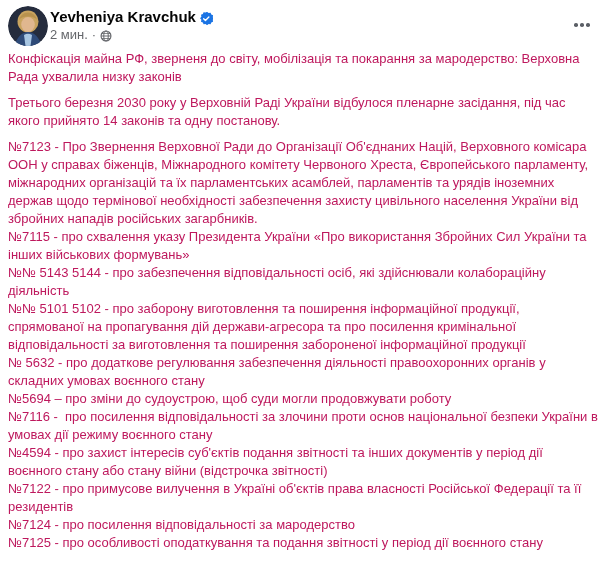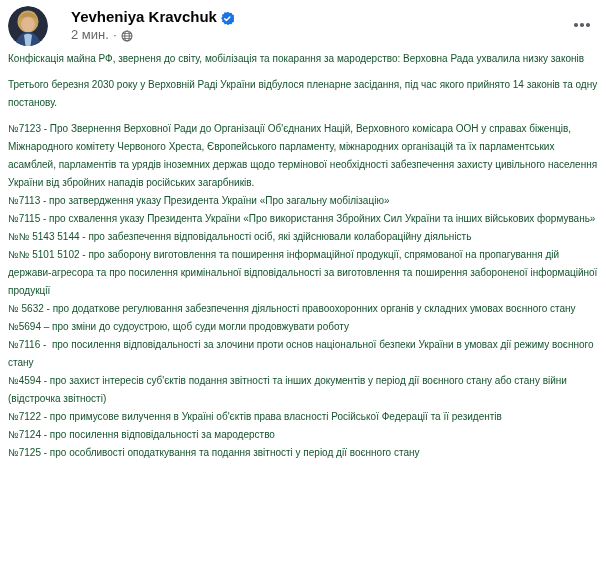--- a/index.html
+++ b/index.html
@@ -15,21 +15,21 @@
   
   .post-header {
     display: flex; align-items: flex-start;
     padding: 5px 8px 2px 8px; height: 48px;
   }
   .avatar-wrap {
     width: 40px; height: 40px; border-radius: 50%; overflow: hidden;
     flex: 0 0 40px; margin-top: 1px; cursor: pointer;
   }
   .avatar-wrap svg { display: block; }
-  .header-meta { margin-left: 23px; flex: 1 1 auto; min-width: 0; }
+  .header-meta { margin-left: 2px; flex: 1 1 auto; min-width: 0; }
   .name-row { display: flex; align-items: center; gap: 4px; margin-top: 3px; }
   .author-name {
     font-size: 15px; font-weight: 700; color: #050505;
     line-height: 17px; cursor: pointer; white-space: nowrap;
   }
   .verified-badge { width: 13px; height: 13px; display: inline-block; margin-top: 1px; }
   .sub-row {
     display: flex; align-items: flex-end; gap: 4px;
     font-size: 13px; color: #65676b; margin-top: 2px; line-height: 15px;
   }
@@ -41,21 +41,21 @@
     border-radius: 50%; cursor: pointer; margin-top: 4px;
   }
   .ellipsis-icon { display: flex; gap: 2.5px; }
   .ellipsis-icon i {
     width: 3.6px; height: 3.6px; border-radius: 50%; background: #5b5f66; display: block;
   }
 
   
   .post-content { padding: 2px 8px 0 8px; }
   .para {
-    font-size: 10px; line-height: 18px; color: #14532d;
+    font-size: 13px; line-height: 18px; color: #be185d;
     margin: 0; white-space: pre-wrap; word-wrap: break-word;
   }
   .para.spaced { margin-bottom: 8px; }
 </style>
 </head>
 <body>
 
 <div class="post-card">
 
   <div class="post-header">
@@ -103,21 +103,20 @@
           <i></i>
       </span>
     </button>
 
   </div>
 
   <div class="post-content">
     <div class="para spaced">Конфіскація майна РФ, зверненя до світу, мобілізація та покарання за мародерство: Верховна Рада ухвалила низку законів</div>
     <div class="para spaced">Третього березня 2030 року у Верховній Раді України відбулося пленарне засідання, під час якого прийнято 14 законів та одну постанову.</div>
     <div class="para">№7123 - Про Звернення Верховної Ради до Організації Об'єднаних Націй, Верховного комісара ООН у справах біженців, Міжнародного комітету Червоного Хреста, Європейського парламенту, міжнародних організацій та їх парламентських асамблей, парламентів та урядів іноземних держав щодо термінової необхідності забезпечення захисту цивільного населення України від збройних нападів російських загарбників.</div>
-    <div class="para">№7113 - про затвердження указу Президента України «Про загальну мобілізацію»</div>
     <div class="para">№7115 - про схвалення указу Президента України «Про використання Збройних Сил України та інших військових формувань»</div>
     <div class="para">№№ 5143 5144 - про забезпечення відповідальності осіб, які здійснювали колабораційну діяльність</div>
     <div class="para">№№ 5101 5102 - про заборону виготовлення та поширення інформаційної продукції, спрямованої на пропагування дій держави-агресора та про посилення кримінальної відповідальності за виготовлення та поширення забороненої інформаційної продукції</div>
     <div class="para">№ 5632 - про додаткове регулювання забезпечення діяльності правоохоронних органів у складних умовах воєнного стану</div>
     <div class="para">№5694 – про зміни до судоустрою, щоб суди могли продовжувати роботу</div>
     <div class="para">№7116 -  про посилення відповідальності за злочини проти основ національної безпеки України в умовах дії режиму воєнного стану</div>
     <div class="para">№4594 - про захист інтересів суб'єктів подання звітності та інших документів у період дії воєнного стану або стану війни (відстрочка звітності)</div>
     <div class="para">№7122 - про примусове вилучення в Україні об'єктів права власності Російської Федерації та її резидентів</div>
     <div class="para">№7124 - про посилення відповідальності за мародерство</div>
     <div class="para">№7125 - про особливості оподаткування та подання звітності у період дії воєнного стану</div>

